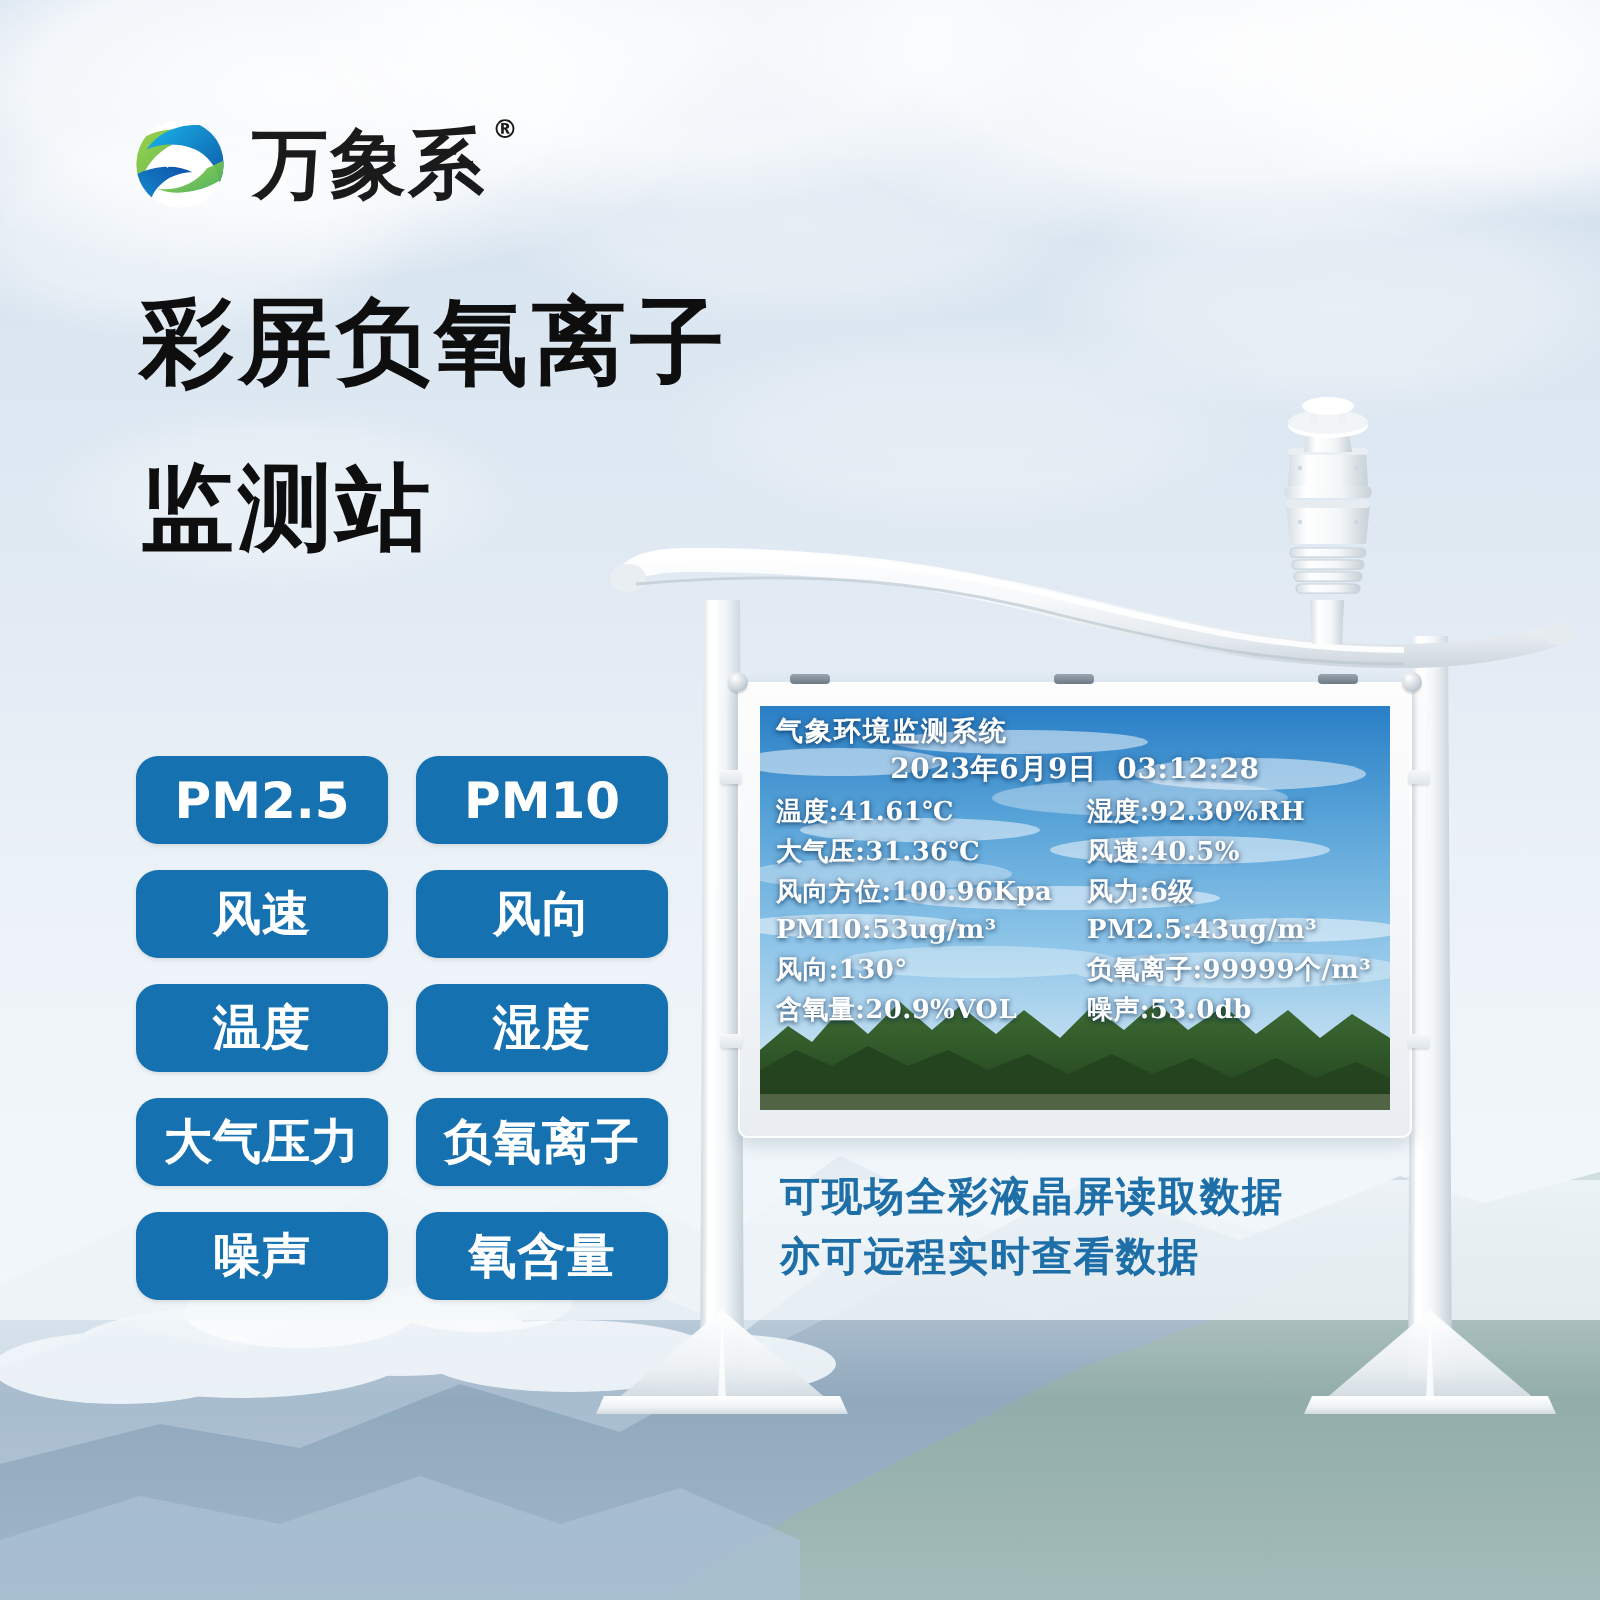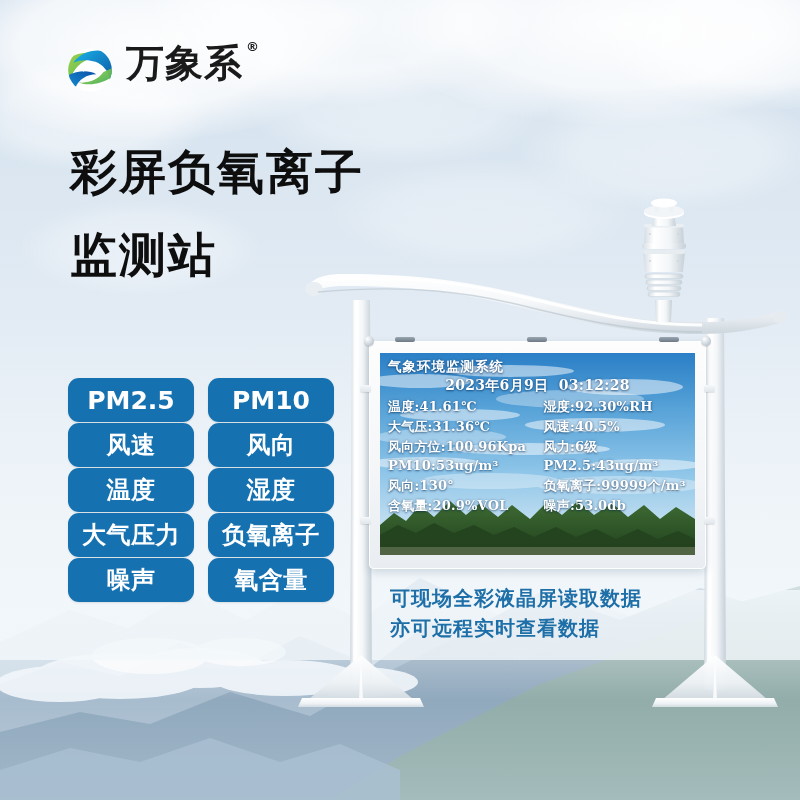--- a/index.html
+++ b/index.html
@@ -40,21 +40,21 @@
   }
 
   
   .mtn{position:absolute;left:0;bottom:0;width:800px;height:330px;}
 
   
   .station{position:absolute;left:0;top:0;width:800px;height:800px;}
 
   
   .logo-wrap{
-    position:absolute;left:64px;top:44px;display:flex;align-items:flex-start;gap:10px;
+    position:absolute;left:64px;top:56px;display:flex;align-items:center;gap:10px;
   }
   .logo-mark{width:52px;height:52px;flex:0 0 52px;}
   .logo-text{
     position:relative;font-size:38px;font-weight:700;color:#1a1a1a;
     letter-spacing:1px;line-height:1;
     font-family:"DejaVu Sans","Liberation Sans",sans-serif;
   }
   .logo-reg{
     position:absolute;top:-4px;right:-17px;font-size:13px;font-weight:700;color:#1a1a1a;
   }
@@ -64,21 +64,21 @@
     position:absolute;left:70px;top:148px;width:420px;
     color:#0e0e0e;font-weight:700;font-size:47px;line-height:1.0;
     letter-spacing:2px;
     font-family:"DejaVu Sans","Liberation Sans",sans-serif;
   }
   .headline .l2{display:block;margin-top:36px;}
 
   
   .tags{
     position:absolute;left:68px;top:378px;
-    display:grid;grid-template-columns:126px 126px;gap:1px 14px;
+    display:grid;grid-template-columns:126px 126px;gap:13px 14px;
   }
   .tag{
     height:44px;border-radius:11px;background:#1571b0;
     display:flex;align-items:center;justify-content:center;
     color:#ffffff;font-size:24px;font-weight:700;letter-spacing:.5px;
     box-shadow:0 1px 2px rgba(0,0,0,.10);
     font-family:"DejaVu Sans","Liberation Sans",sans-serif;
   }
   .tag.latin{font-size:25px;letter-spacing:0;}
 

